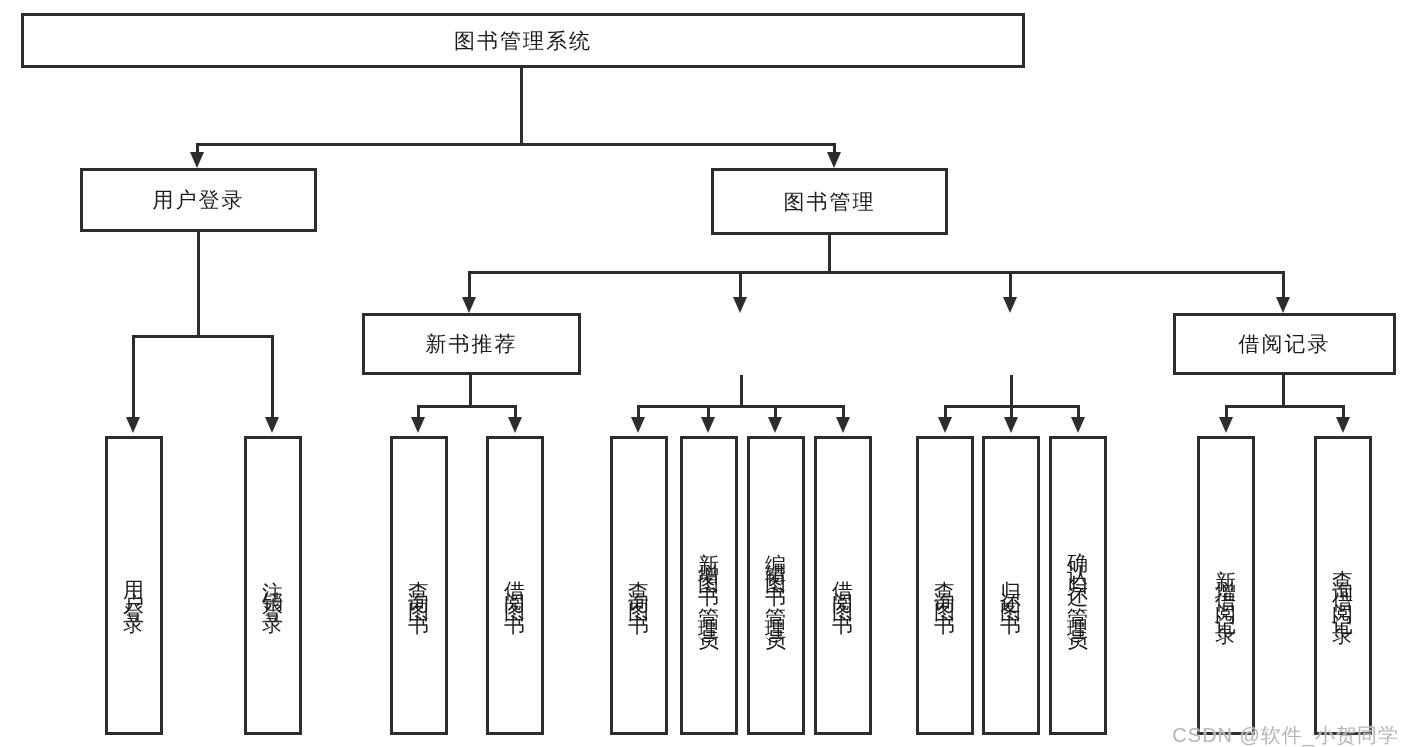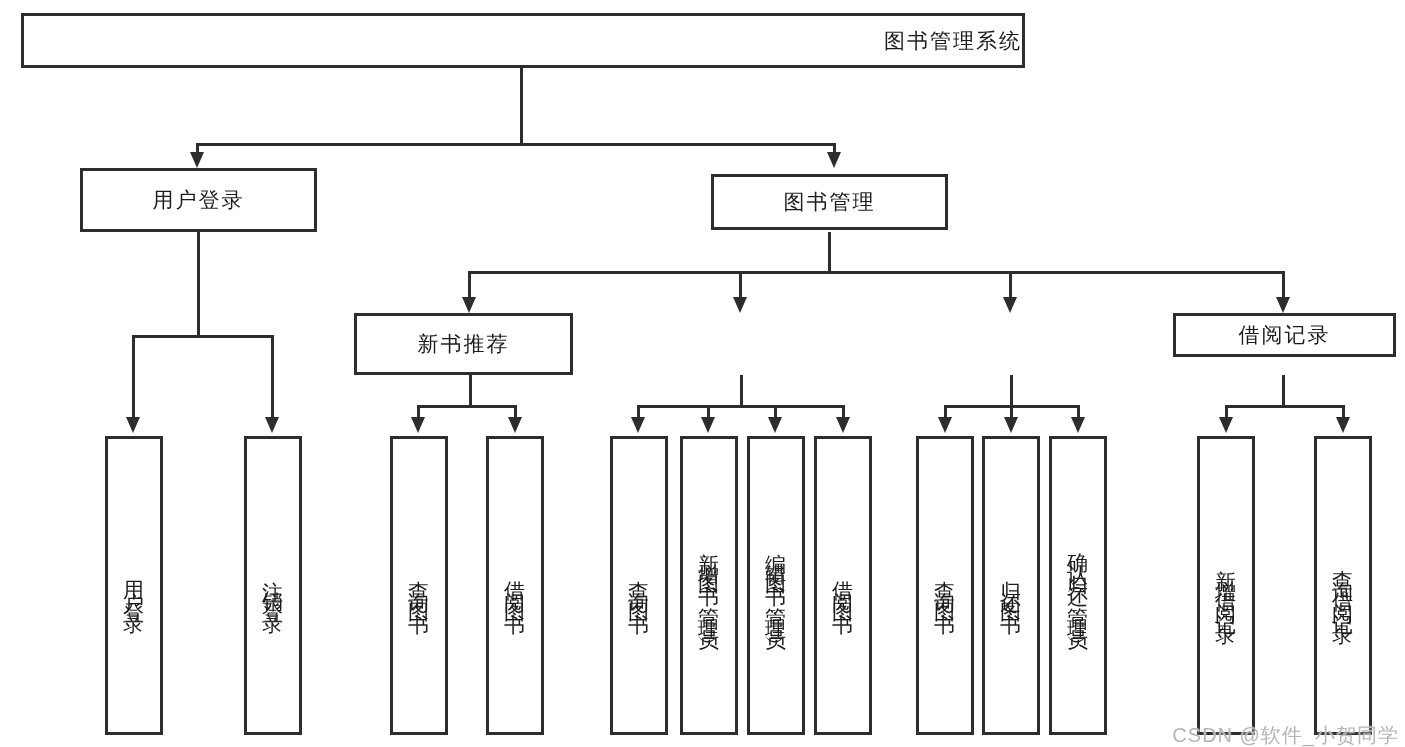--- a/index.html
+++ b/index.html
@@ -68,39 +68,39 @@
     text-shadow: 0 0 2px #ffffff;
     z-index: 5;
     white-space: nowrap;
   }
 </style>
 </head>
 <body>
 
 <div id="canvas">
 
-  <div class="box" style="left:21px; top:13px; width:1004px; height:55px;justify-content:flex-end;">
+  <div class="box" style="left:21px; top:13px; width:1004px; height:55px;">
     <span>图书管理系统</span>
   </div>
 
   <div class="box" style="left:80px; top:168px; width:237px; height:64px;">
     <span>用户登录</span>
   </div>
 
-  <div class="box" style="left:711px; top:168px; width:237px; height:56px;margin-top:6px;">
+  <div class="box" style="left:711px; top:168px; width:237px; height:67px;">
     <span>图书管理</span>
   </div>
 
-  <div class="box" style="left:354px; top:313px; width:219px; height:62px;">
+  <div class="box" style="left:362px; top:313px; width:219px; height:62px;">
     <span>新书推荐</span>
   </div>
 
 
 
-  <div class="box" style="left:1173px; top:313px; width:223px; height:44px;">
+  <div class="box" style="left:1173px; top:313px; width:223px; height:62px;">
     <span>借阅记录</span>
   </div>
 
   <div class="vbox" style="left:105px;">
     <span class="vtext">用户登录</span>
   </div>
   <div class="vbox" style="left:244px;">
     <span class="vtext">注销登录</span>
   </div>
 

